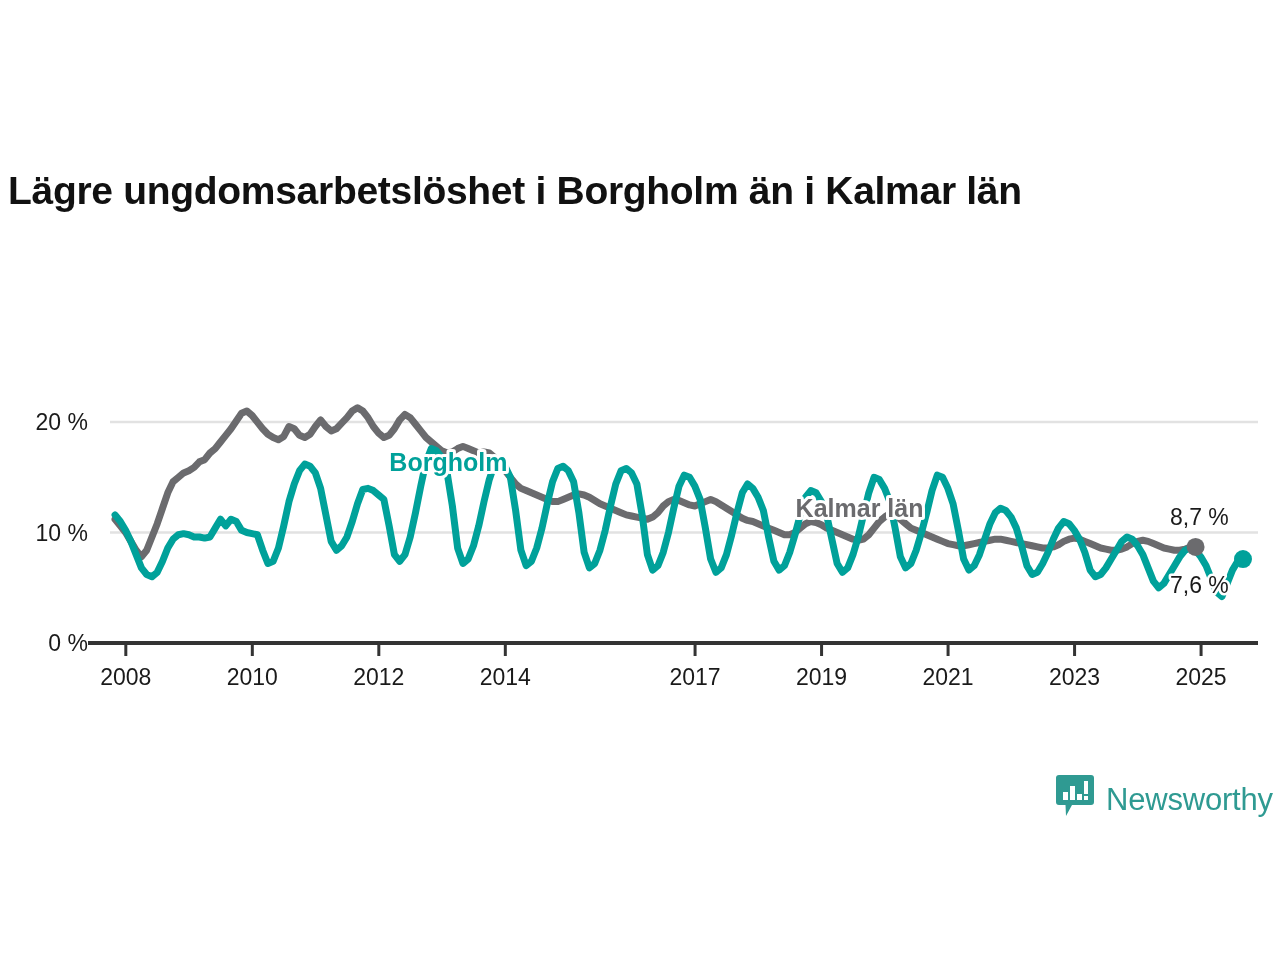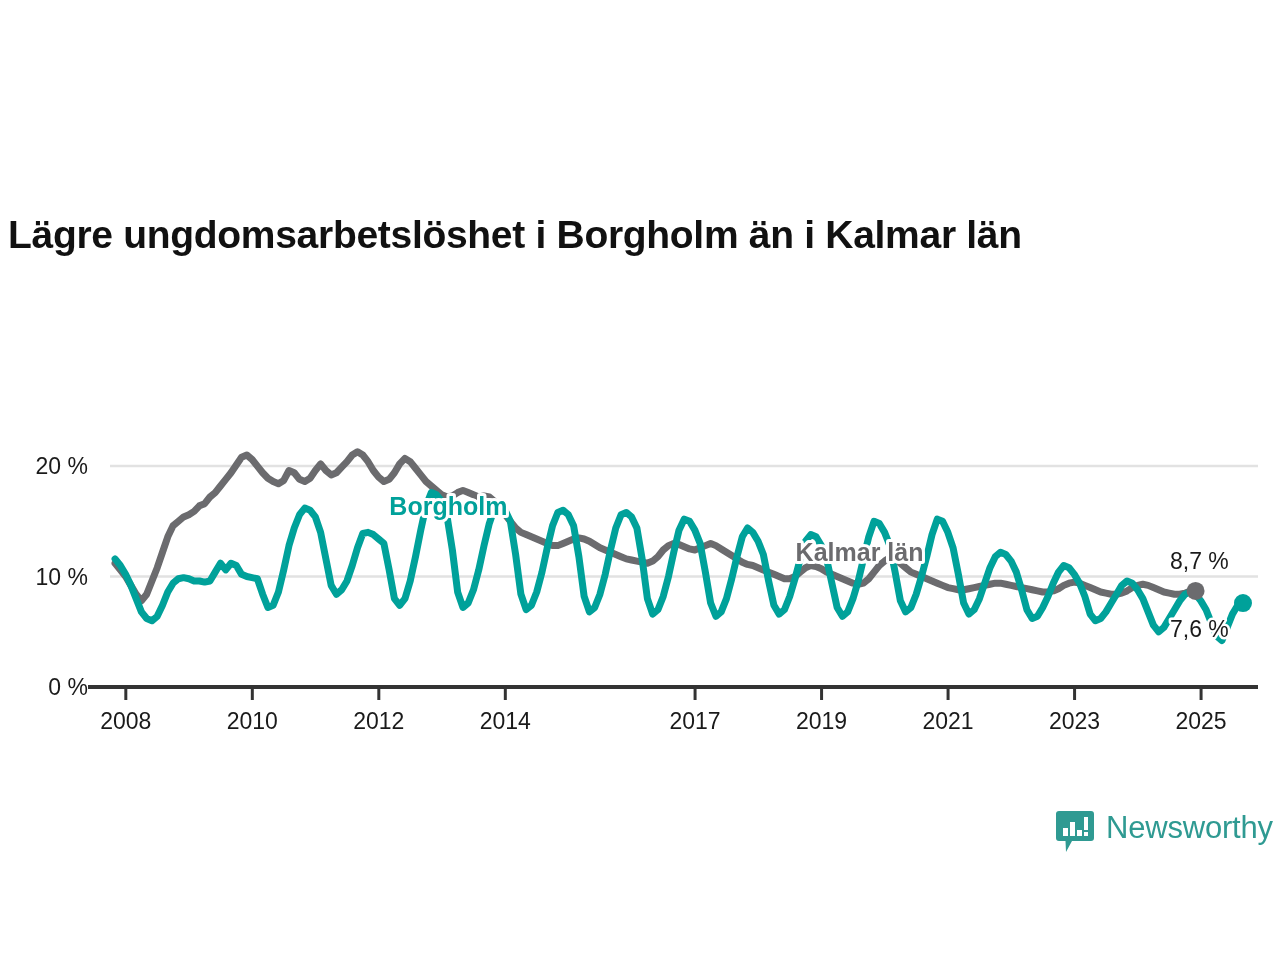--- a/index.html
+++ b/index.html
@@ -1,21 +1,21 @@
 <!DOCTYPE html>
 <html><head>
 <meta charset="utf-8">
 <style>
   html,body{margin:0;padding:0;}
   body{
     width:1280px;height:960px;background:#ffffff;
     font-family:"Liberation Sans","DejaVu Sans",sans-serif;
     color:#1a1a1a;overflow:hidden;position:relative;
   }
-  .page{position:absolute;inset:0;margin-top:44px;}
+  .page{position:absolute;inset:0;}
 
   .title{
     position:absolute;left:8px;top:144px;width:1264px;
     font-size:39px;font-weight:bold;letter-spacing:-0.3px;
     color:#111111;line-height:1.08;
   }
   .subtitle{
     position:absolute;left:8px;top:248px;width:1180px;
     font-size:25px;font-weight:400;color:#222222;line-height:1.32;
   }
@@ -37,21 +37,21 @@
     paint-order:stroke fill;stroke:#ffffff;stroke-width:6px;stroke-linejoin:round;
   }
   .endlabel{
     font-size:23px;fill:#1a1a1a;text-anchor:start;
     font-family:"Liberation Sans","DejaVu Sans",sans-serif;
     paint-order:stroke fill;stroke:#ffffff;stroke-width:5px;stroke-linejoin:round;
   }
 
   .logo{
     position:absolute;left:1055px;top:766px;height:52px;
-    display:flex;align-items:flex-start;gap:11px;
+    display:flex;align-items:flex-end;gap:11px;
   }
   .logo-mark{width:40px;height:44px;flex:0 0 auto;}
   .logo-text{
     font-size:31px;font-weight:400;color:#2f9a92;letter-spacing:-0.2px;
     font-family:"Liberation Sans","DejaVu Sans",sans-serif;white-space:nowrap;
   }
 </style>
 </head>
 <body>
 

